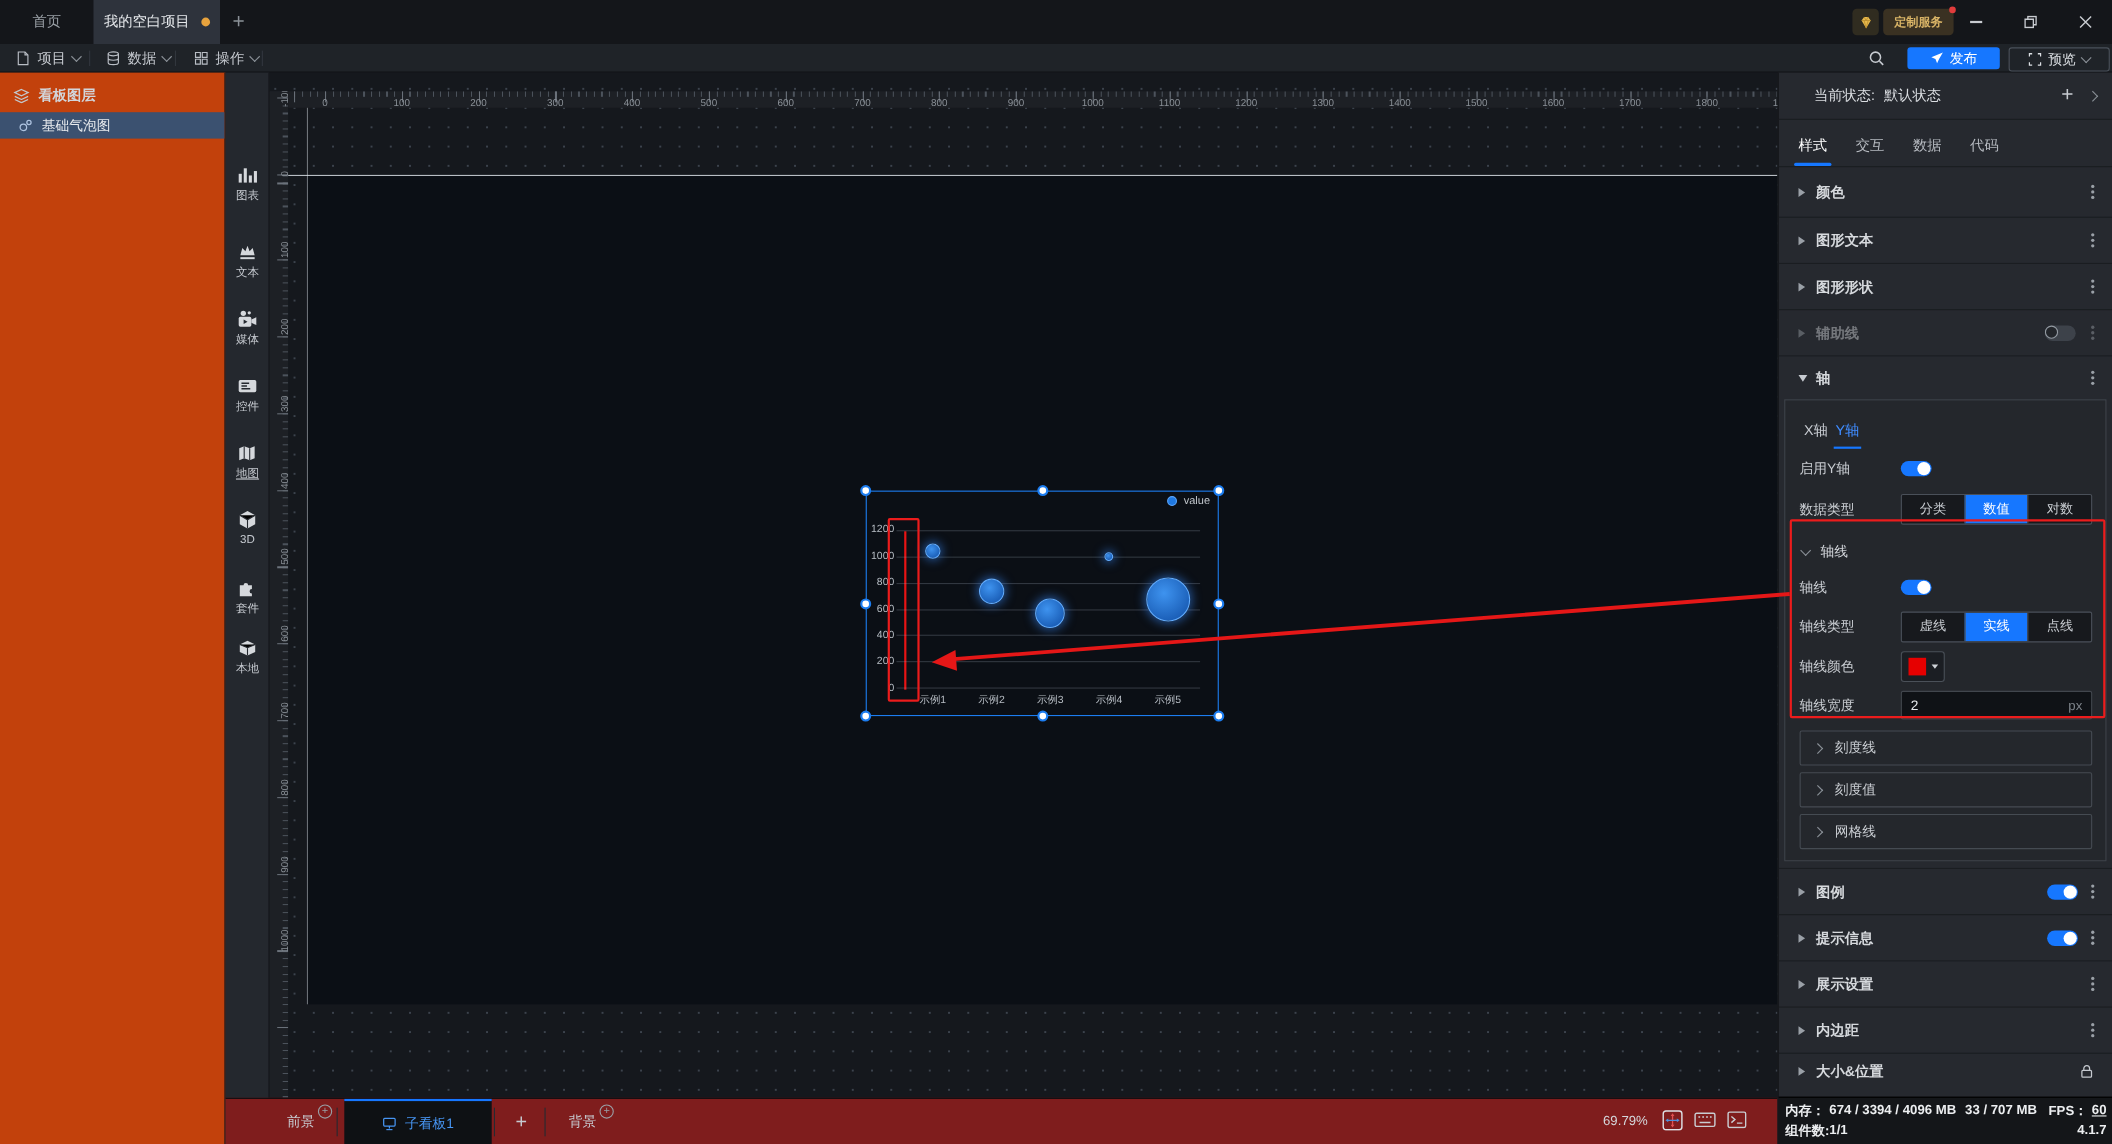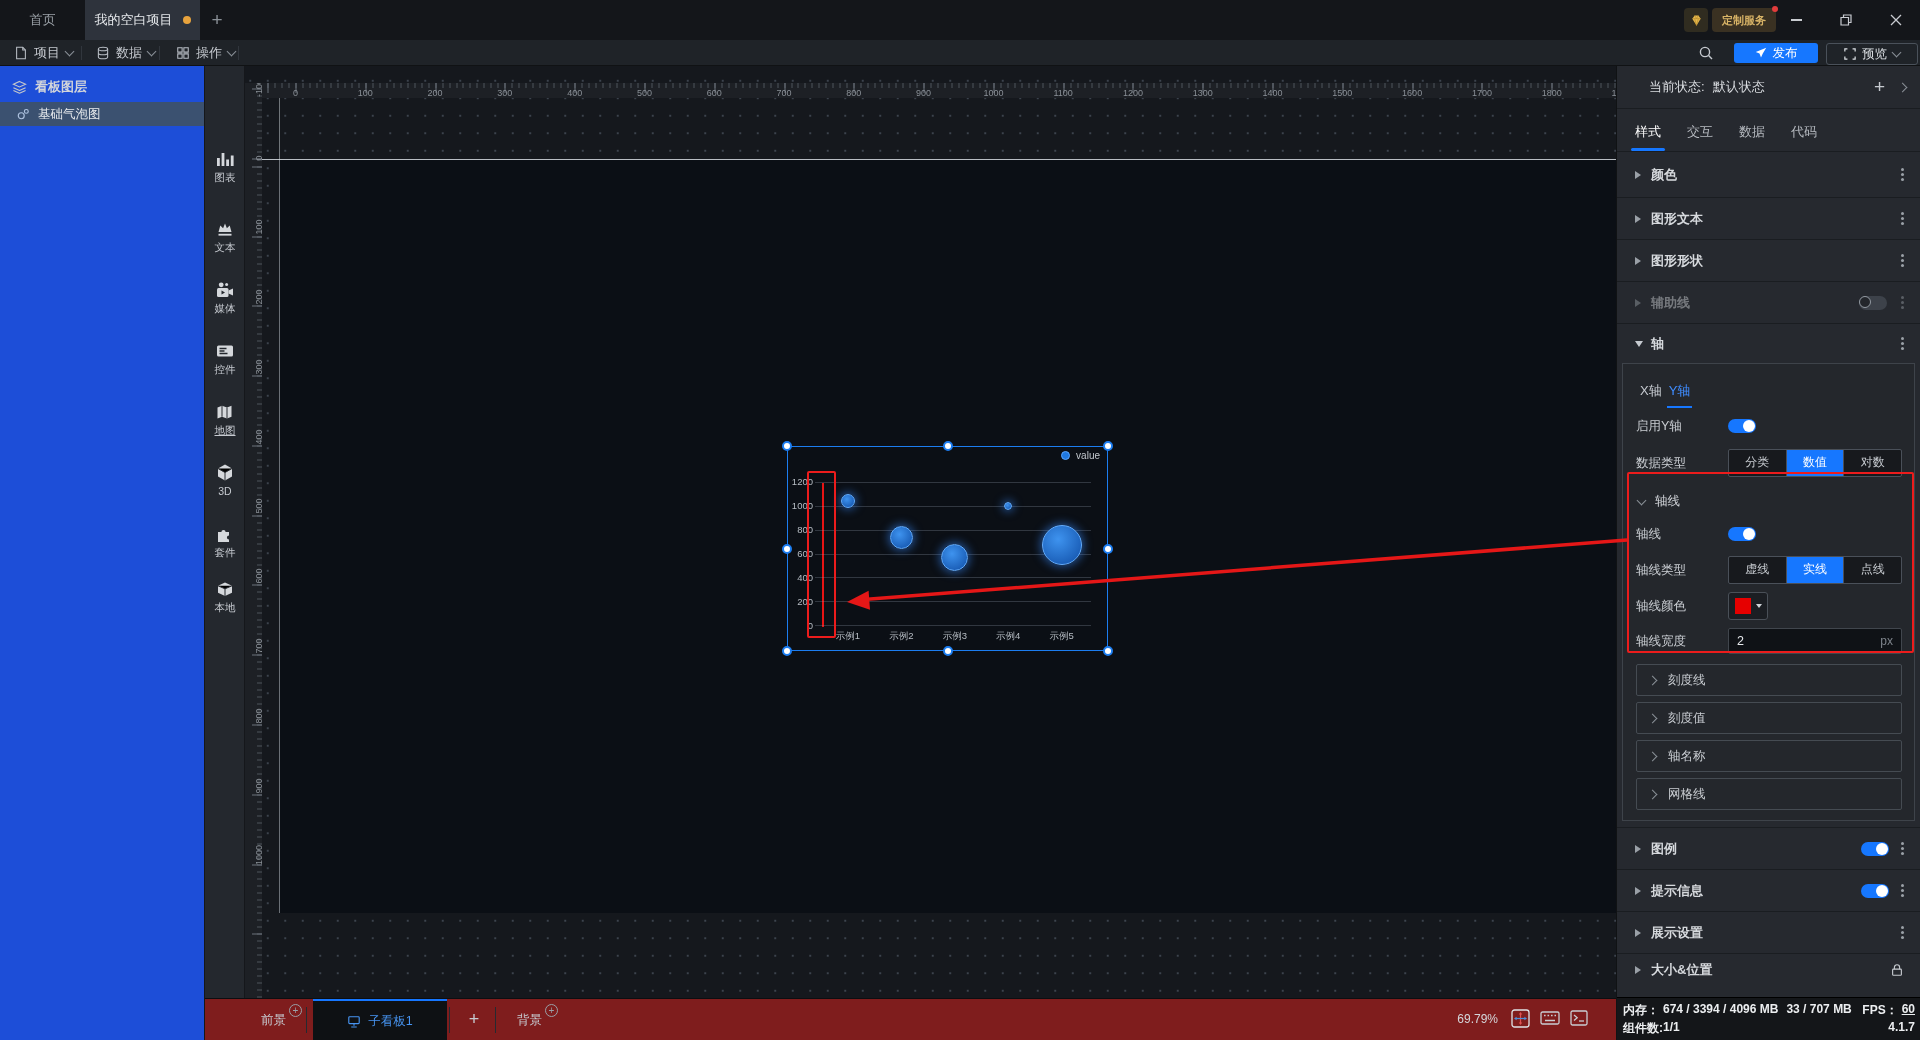--- a/index.html
+++ b/index.html
@@ -20,21 +20,21 @@
   .mitem{position:absolute;top:0;height:26px;display:flex;align-items:center;gap:6px;font-size:13px;color:#c6cad0;}
   .msep{position:absolute;top:6px;width:1px;height:14px;background:#31363d;}
   .chev{width:6px;height:6px;border-right:1.5px solid #8a9097;border-bottom:1.5px solid #8a9097;transform:rotate(45deg);margin-top:-3px;}
   .chev.r{transform:rotate(-45deg);margin-top:0;}
   .btn-publish{position:absolute;left:1734px;top:3px;width:84px;height:20px;background:#1677ff;border-radius:3px;
                display:flex;align-items:center;justify-content:center;gap:6px;color:#fff;font-size:12.5px;}
   .btn-preview{position:absolute;left:1826px;top:3px;width:90px;height:20px;border:1px solid #4a515a;border-radius:3px;
                display:flex;align-items:center;justify-content:center;gap:6px;color:#dce0e4;font-size:12.5px;}
 
   
-  #layers{left:0;top:66px;width:205px;height:974px;background:#1d4ed8;border-right:1px solid #15171b;}
+  #layers{left:0;top:66px;width:205px;height:974px;background:#c2410c;border-right:1px solid #15171b;}
   .lay-head{display:flex;align-items:center;gap:8px;height:30px;padding-left:12px;font-size:13px;color:#d2d5da;font-weight:bold;}
   .lay-item{display:flex;align-items:center;gap:8px;height:24px;padding-left:16px;font-size:12.5px;color:#e8ebee;background:#3b5170;}
 
   
   #rail{left:205px;top:66px;width:40px;height:974px;background:#24282e;border-right:1px solid #15171b;}
   .rail-item{position:absolute;left:0;width:40px;display:flex;flex-direction:column;align-items:center;gap:3px;}
   .ril{font-size:10.5px;color:#c6cad0;white-space:nowrap;}
 
   
   #canvas{left:245px;top:66px;width:1371px;height:932px;background:#15181d;
@@ -537,24 +537,20 @@
     <div class="cbox">
       <span class="chev r"></span>
       <span>刻度线</span>
     </div>
     <div class="cbox">
       <span class="chev r"></span>
       <span>刻度值</span>
     </div>
     <div class="cbox">
       <span class="chev r"></span>
-      <span>轴名称</span>
-    </div>
-    <div class="cbox">
-      <span class="chev r"></span>
       <span>网格线</span>
     </div>
   </div>
 
   <div class="prow" style="border-top:1px solid #1a1d21;margin-top:6px;">
     <span class="caret-r"></span>
     <span class="lab">图例</span>
     <span class="spacer"></span>
     <span class="toggle on" style="margin-right:12px;"></span>
     <span class="kebab"></span>
@@ -562,20 +558,26 @@
   <div class="prow">
     <span class="caret-r"></span>
     <span class="lab">提示信息</span>
     <span class="spacer"></span>
     <span class="toggle on" style="margin-right:12px;"></span>
     <span class="kebab"></span>
   </div>
   <div class="prow">
     <span class="caret-r"></span>
     <span class="lab">展示设置</span>
+    <span class="spacer"></span>
+      <span class="kebab"></span>
+  </div>
+  <div class="prow">
+    <span class="caret-r"></span>
+    <span class="lab">内边距</span>
     <span class="spacer"></span>
       <span class="kebab"></span>
   </div>
   <div class="prow" style="height:32px;border-bottom:none;">
     <span class="caret-r"></span>
     <span class="lab">大小&amp;位置</span>
     <span class="spacer"></span>
     <svg width="14" height="14" viewBox="0 0 16 16" style="margin-right:2px;">
         <rect x="3" y="7" width="10" height="7" rx="1" fill="none" stroke="#c6cad0" stroke-width="1.3"></rect>
         <path d="M5 7V5a3 3 0 0 1 6 0v2" fill="none" stroke="#c6cad0" stroke-width="1.3"></path>

